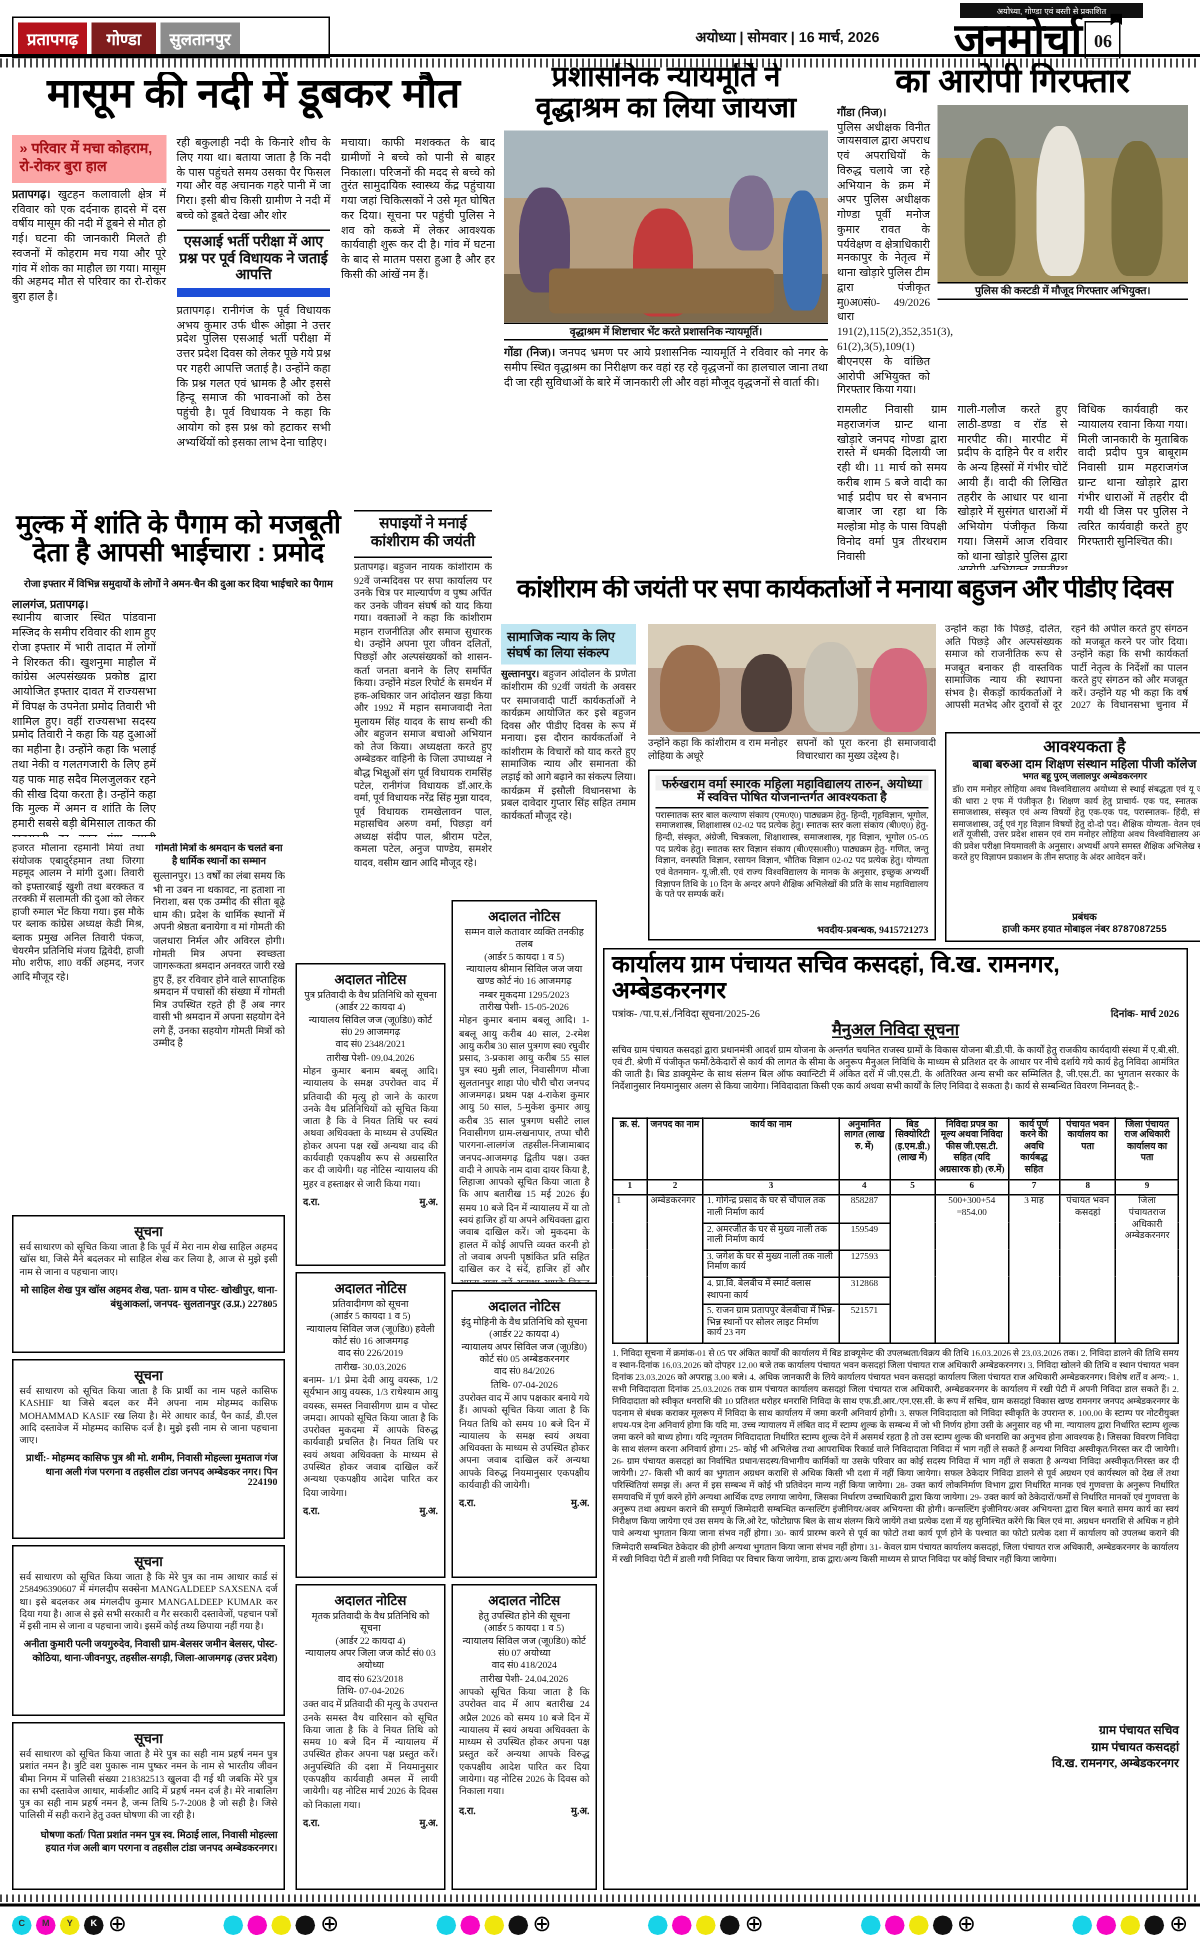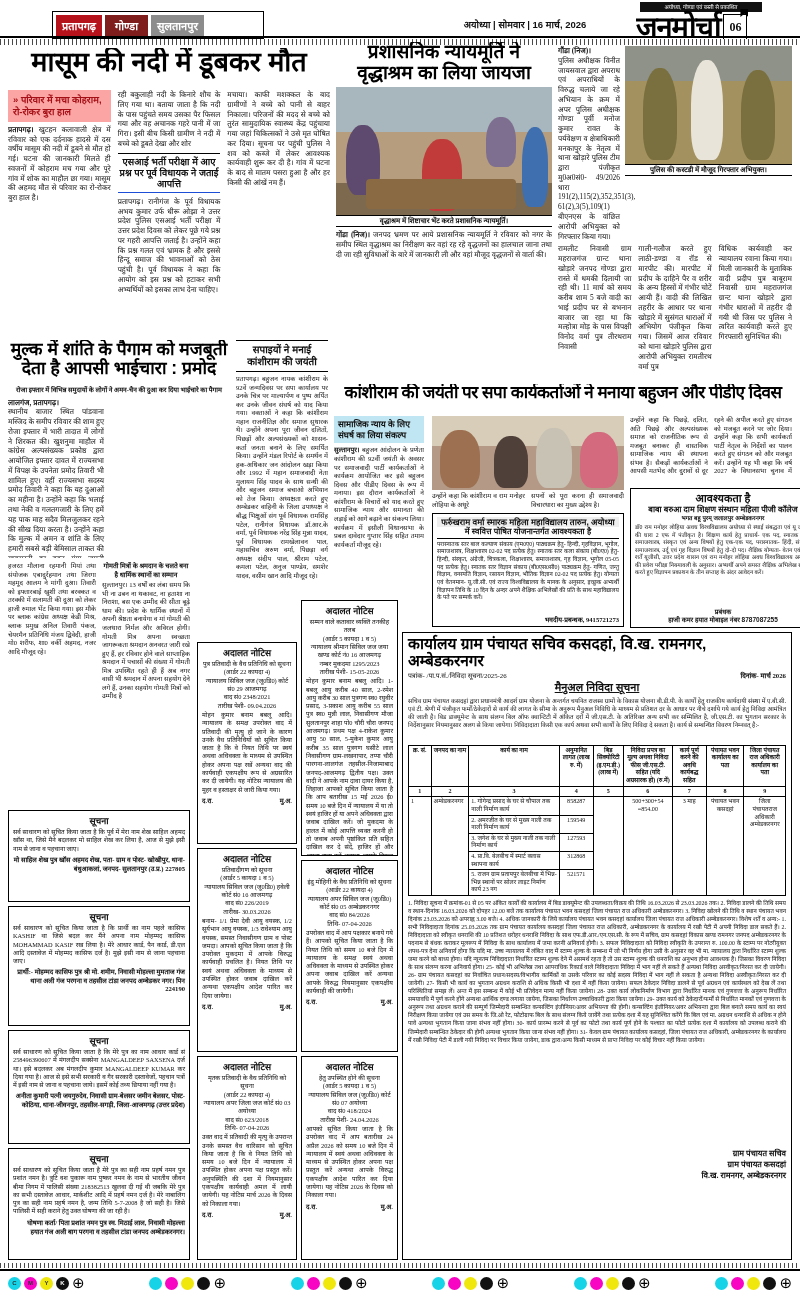--- a/index.html
+++ b/index.html
@@ -39,21 +39,21 @@
   table.tnd th{font-weight:bold;text-align:center;}
   .regrow{display:flex;justify-content:space-between;align-items:center;padding:0 8px;}
   .reggroup{display:flex;align-items:center;gap:3px;}
   .dot{width:13px;height:13px;border-radius:50%;display:flex;align-items:center;justify-content:center;
        font-size:6px;font-weight:bold;font-family:"Liberation Sans",sans-serif;}
   .crosshair{font-size:15px;line-height:1;color:#000;}
 </style>
 </head>
 <body>
 
-<div class="abs" style="left:8px;top:11px;width:212px;height:28px;border:1.5px solid #000;background:#fff;display:flex;align-items:center;gap:3px;padding:2px 3px;box-sizing:border-box;margin-left:44px;">
+<div class="abs" style="left:8px;top:11px;width:212px;height:28px;border:1.5px solid #000;background:#fff;display:flex;align-items:center;gap:3px;padding:2px 3px;box-sizing:border-box;">
   <span class="sans" style="background:#b5121b;color:#fff;font-weight:bold;font-size:11px;padding:3px 6px;">प्रतापगढ़</span>
   <span class="sans" style="background:#7f1d1d;color:#fff;font-weight:bold;font-size:11px;padding:3px 10px;">गोण्डा</span>
   <span class="sans" style="background:#8c8c8c;color:#fff;font-weight:bold;font-size:11px;padding:3px 6px;">सुलतानपुर</span>
 </div>
 
 <div class="abs sans" style="left:420px;top:18px;width:210px;font-size:9.5px;font-weight:bold;text-align:center;">अयोध्या | सोमवार | 16 मार्च, 2026</div>
 
 <div class="abs" style="left:636px;top:2px;width:158px;height:40px;">
   <div class="sans" style="background:#111;color:#fff;font-size:5.5px;text-align:center;padding:1px 2px;width:118px;margin-left:4px;">अयोध्या, गोण्डा एवं बस्ती से प्रकाशित</div>
   <div style="display:flex;align-items:flex-start;">
@@ -73,21 +73,21 @@
   <div class="cols3" style="margin-top:6px;height:242px;">
     <div>
       <div class="kicker">» परिवार में मचा कोहराम, रो-रोकर बुरा हाल</div>
       <div class="body-sm" style="margin-top:3px;">
         <span class="dateline">प्रतापगढ़।</span>
         <span>खुटहन कलावाली क्षेत्र में रविवार को एक दर्दनाक हादसे में दस वर्षीय मासूम की नदी में डूबने से मौत हो गई। घटना की जानकारी मिलते ही स्वजनों में कोहराम मच गया और पूरे गांव में शोक का माहौल छा गया। मासूम की अहमद मौत से परिवार का रो-रोकर बुरा हाल है।</span>
       </div>
     </div>
     <div>
       <div class="body-sm">रही बकुलाही नदी के किनारे शौच के लिए गया था। बताया जाता है कि नदी के पास पहुंचते समय उसका पैर फिसल गया और वह अचानक गहरे पानी में जा गिरा। इसी बीच किसी ग्रामीण ने नदी में बच्चे को डूबते देखा और शोर</div>
-      <div class="subhead" style="margin:4px 0;border-top:1px solid #000;border-bottom:1px solid #1d4ed8;padding:2px 0;">एसआई भर्ती परीक्षा में आए प्रश्न पर पूर्व विधायक ने जताई आपत्ति</div>
+      <div class="subhead" style="margin:4px 0;border-top:1px solid #000;border-bottom:6px solid #1d4ed8;padding:2px 0;">एसआई भर्ती परीक्षा में आए प्रश्न पर पूर्व विधायक ने जताई आपत्ति</div>
       <div class="body-sm">प्रतापगढ़। रानीगंज के पूर्व विधायक अभय कुमार उर्फ धीरू ओझा ने उत्तर प्रदेश पुलिस एसआई भर्ती परीक्षा में उत्तर प्रदेश दिवस को लेकर पूछे गये प्रश्न पर गहरी आपत्ति जताई है। उन्होंने कहा कि प्रश्न गलत एवं भ्रामक है और इससे हिन्दू समाज की भावनाओं को ठेस पहुंची है। पूर्व विधायक ने कहा कि आयोग को इस प्रश्न को हटाकर सभी अभ्यर्थियों को इसका लाभ देना चाहिए।</div>
     </div>
     <div class="body-sm">मचाया। काफी मशक्कत के बाद ग्रामीणों ने बच्चे को पानी से बाहर निकाला। परिजनों की मदद से बच्चे को तुरंत सामुदायिक स्वास्थ्य केंद्र पहुंचाया गया जहां चिकित्सकों ने उसे मृत घोषित कर दिया। सूचना पर पहुंची पुलिस ने शव को कब्जे में लेकर आवश्यक कार्यवाही शुरू कर दी है। गांव में घटना के बाद से मातम पसरा हुआ है और हर किसी की आंखें नम हैं।</div>
   </div>
 </div>
 
 <div class="abs" style="left:336px;top:42px;width:216px;height:300px;">
   <div class="hl" style="font-size:19px;text-align:center;">
     <div>प्रशासनिक न्यायमूर्ति ने</div>
     <div>वृद्धाश्रम का लिया जायजा</div>
@@ -103,20 +103,21 @@
   <div class="cols2" style="margin-top:3px;height:96px;">
     <div class="body-sm">
       <span class="dateline">गोंडा (निज)।</span>
       <span>जनपद भ्रमण पर आये प्रशासनिक न्यायमूर्ति ने रविवार को नगर के समीप स्थित वृद्धाश्रम का निरीक्षण कर वहां रह रहे वृद्धजनों का हालचाल जाना तथा दी जा रही सुविधाओं के बारे में जानकारी ली और वहां मौजूद वृद्धजनों से वार्ता की।</span>
     </div>
   </div>
 </div>
 
 <div class="abs" style="left:558px;top:42px;width:234px;height:338px;">
   <div class="hl" style="font-size:22px;text-align:center;">
+    <div>का आरोपी  गिरफ्तार</div>
   </div>
   <div style="display:flex;gap:5px;margin-top:4px;">
     <div style="width:62px;">
       <div class="body-sm">
         <span class="dateline">गौंडा (निज)।</span><br>
         <span>पुलिस अधीक्षक विनीत जायसवाल द्वारा अपराध एवं अपराधियों के विरुद्ध चलाये जा रहे अभियान के क्रम में अपर पुलिस अधीक्षक गोण्डा पूर्वी मनोज कुमार रावत के पर्यवेक्षण व क्षेत्राधिकारी मनकापुर के नेतृत्व में थाना खोड़ारे पुलिस टीम द्वारा पंजीकृत मु0अ0सं0- 49/2026 धारा 191(2),115(2),352,351(3), 61(2),3(5),109(1) बीएनएस के वांछित आरोपी अभियुक्त को गिरफ्तार किया गया।</span>
       </div>
     </div>
     <div style="width:167px;">
       <div class="photo" style="width:167px;height:118px;background:linear-gradient(180deg,#8f9288 0 30%,#a3925f 30% 100%);">

